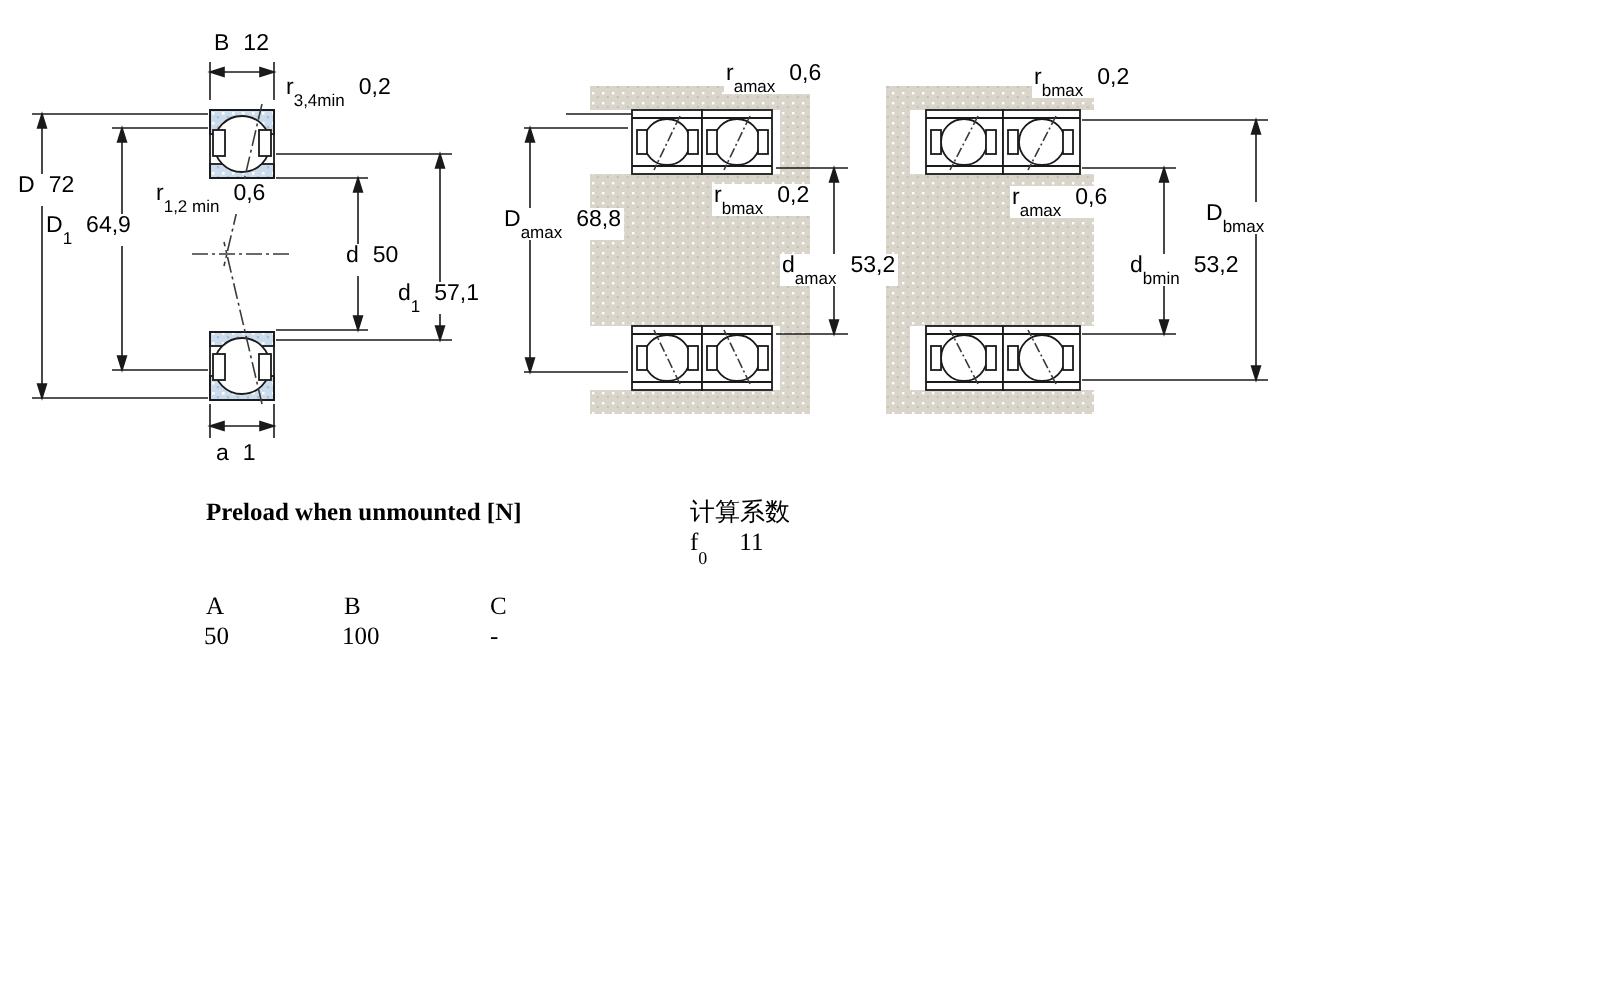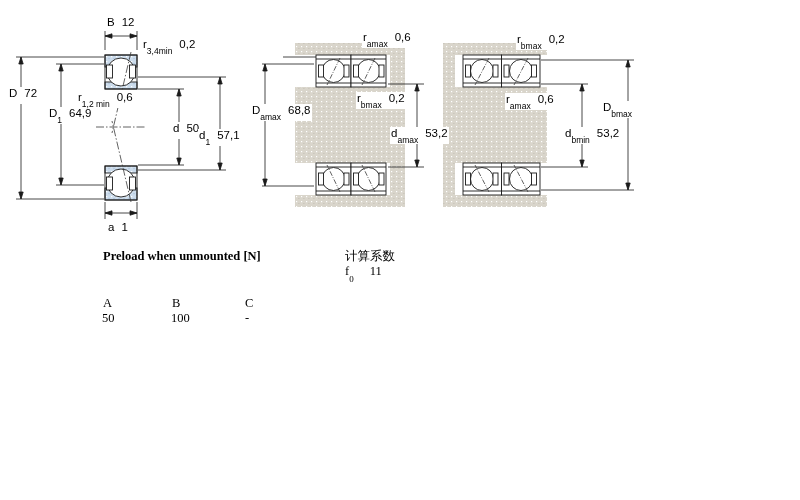--- a/index.html
+++ b/index.html
@@ -206,27 +206,27 @@
     </g>
   </g>
 </svg>
 
   <span class="dim" style="left:106px;top:16px"><span class="sym">B</span><sub class="sb"></sub><span class="val">12</span></span>
 
   <span class="dim" style="left:142px;top:38px"><span class="sym">r</span><sub class="sb">3,4min</sub><span class="val">0,2</span></span>
 
   <span class="dim" style="left:8px;top:87px"><span class="sym">D</span><sub class="sb"></sub><span class="val">72</span></span>
 
-  <span class="dim" style="left:48px;top:107px"><span class="sym">D</span><sub class="sb">1</sub><span class="val">64,9</span></span>
+  <span class="dim" style="left:22px;top:107px"><span class="sym">D</span><sub class="sb">1</sub><span class="val">64,9</span></span>
 
   <span class="dim" style="left:77px;top:91px"><span class="sym">r</span><sub class="sb">1,2 min</sub><span class="val">0,6</span></span>
 
   <span class="dim" style="left:172px;top:122px"><span class="sym">d</span><sub class="sb"></sub><span class="val">50</span></span>
 
-  <span class="dim" style="left:198px;top:129px"><span class="sym">d</span><sub class="sb">1</sub><span class="val">57,1</span></span>
+  <span class="dim" style="left:198px;top:141px"><span class="sym">d</span><sub class="sb">1</sub><span class="val">57,1</span></span>
 
   <span class="dim" style="left:107px;top:221px"><span class="sym">a</span><sub class="sb"></sub><span class="val">1</span></span>
 
   <span class="dim" style="left:362px;top:31px"><span class="sym">r</span><sub class="sb">amax</sub><span class="val">0,6</span></span>
 
   <span class="dim" style="left:356px;top:92px"><span class="sym">r</span><sub class="sb">bmax</sub><span class="val">0,2</span></span>
 
   <span class="dim" style="left:251px;top:104px"><span class="sym">D</span><sub class="sb">amax</sub><span class="val">68,8</span></span>
 
   <span class="dim" style="left:390px;top:127px"><span class="sym">d</span><sub class="sb">amax</sub><span class="val">53,2</span></span>

